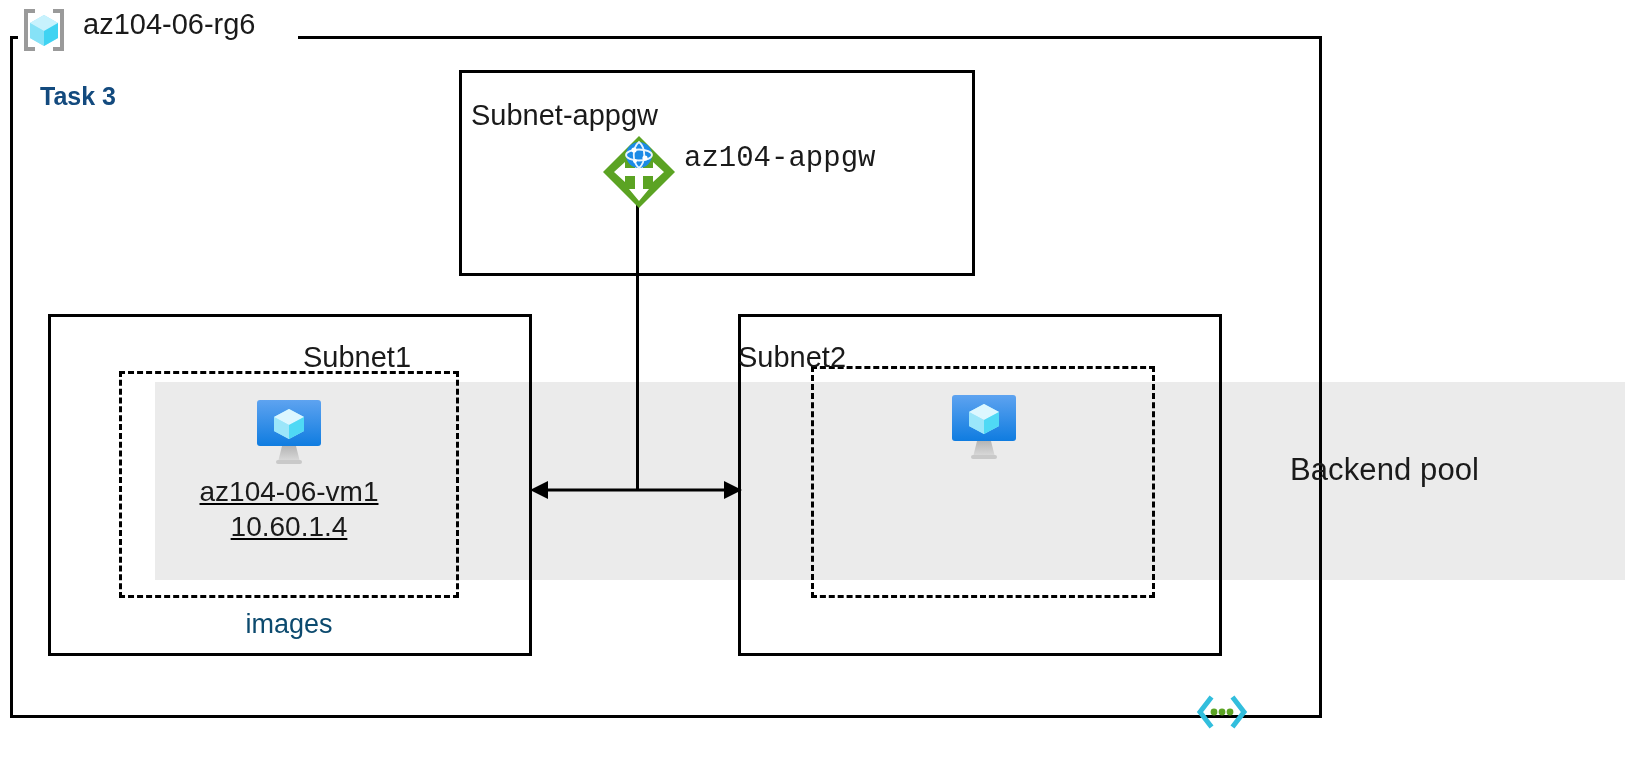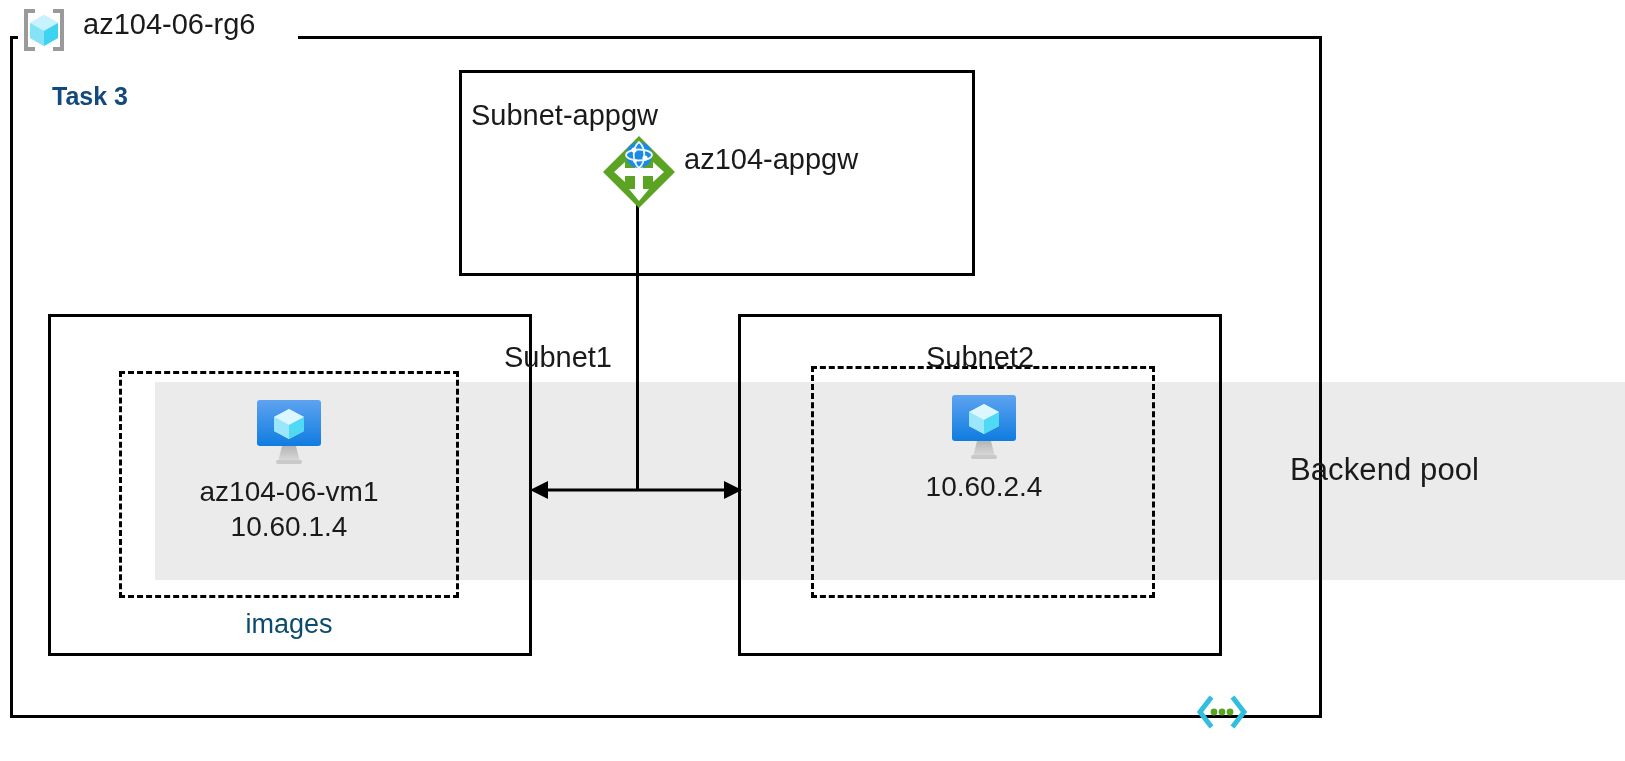--- a/index.html
+++ b/index.html
@@ -74,21 +74,21 @@
     top: 8px;
     font-size: 29px;
     color: #1a1a1a;
     z-index: 6;
     white-space: nowrap;
   }
 
   
   .task-label {
     position: absolute;
-    left: 52px;
+    left: 40px;
     top: 82px;
     font-size: 25px;
     font-weight: bold;
     color: #134a7e;
     z-index: 5;
     white-space: nowrap;
   }
 
   
   .subnet-box {
@@ -104,41 +104,41 @@
 
   .subnet-title {
     position: absolute;
     font-size: 29px;
     color: #1a1a1a;
     z-index: 5;
     white-space: nowrap;
     margin-top: 14px;
   }
   .t-appgw { left: 471px; top: 85px; }
-  .t-sub1  { left: 48px;  top: 327px; width: 564px; text-align: right; }
-  .t-sub2  { left: 738px; top: 327px; width: 484px; text-align: center; }
+  .t-sub1  { left: 48px;  top: 327px; width: 564px; text-align: center; padding-left: 27px; }
+  .t-sub2  { left: 738px; top: 327px; width: 484px; text-align: left; }
 
   
   .dashed-box {
     position: absolute;
     border: 3px dashed #000000;
     box-sizing: border-box;
     background: transparent;
     z-index: 3;
   }
   .dash1 { left: 119px; top: 371px; width: 340px; height: 227px; }
   .dash2 { left: 811px; top: 366px; width: 344px; height: 232px; }
 
   
   .vm-block {
     position: absolute;
     z-index: 4;
     text-align: center;
   }
-  .vm1 { left: 160px; top: 398px; width: 258px; }
+  .vm1 { left: 160px; top: 398px; width: 258px; text-decoration: underline; }
   .vm2 { left: 855px; top: 393px; width: 258px; }
 
   .vm-icon {
     width: 74px;
     height: 70px;
     margin: 0 auto 6px auto;
     display: block;
   }
   .vm-name {
     font-size: 28px;
@@ -173,20 +173,21 @@
     top: 133px;
     width: 78px;
     height: 78px;
     z-index: 5;
   }
   .appgw-text {
     position: absolute;
     left: 684px;
     top: 141px;
     z-index: 5;
+    font-family: Liberation Mono, monospace;
   }
   .appgw-text div {
     font-size: 29px;
     color: #1a1a1a;
     line-height: 1.26;
     white-space: nowrap;
   }
 
   
   .vline {
@@ -320,21 +321,20 @@
         </defs>
         <rect x="5" y="2" width="64" height="46" rx="3" fill="url(#scr2)"></rect>
         <path d="M30 48 L44 48 L48 64 L26 64 Z" fill="url(#std2)"></path>
         <rect x="24" y="62" width="26" height="4" rx="2" fill="#c9c9c9"></rect>
         <polygon points="37,11 52,19 52,33 37,41 22,33 22,19" fill="#a6e9fb"></polygon>
         <polygon points="37,11 52,19 37,27 22,19" fill="#dcf7ff"></polygon>
         <polygon points="37,27 52,19 52,33 37,41" fill="#4fd9f5"></polygon>
         <polygon points="37,27 22,19 22,33 37,41" fill="#9be6fa"></polygon>
       </svg>
     </span>
-    <div class="vm-ip">10.60.2.4</div>
   </div>
 
 
   <span class="conn-arrow">
     <svg viewBox="0 0 216 40" width="216" height="40">
       <line x1="16" y1="20" x2="200" y2="20" stroke="#000000" stroke-width="3"></line>
       <polygon points="2,20 20,11 20,29" fill="#000000"></polygon>
       <polygon points="214,20 196,11 196,29" fill="#000000"></polygon>
     </svg>
   </span>

